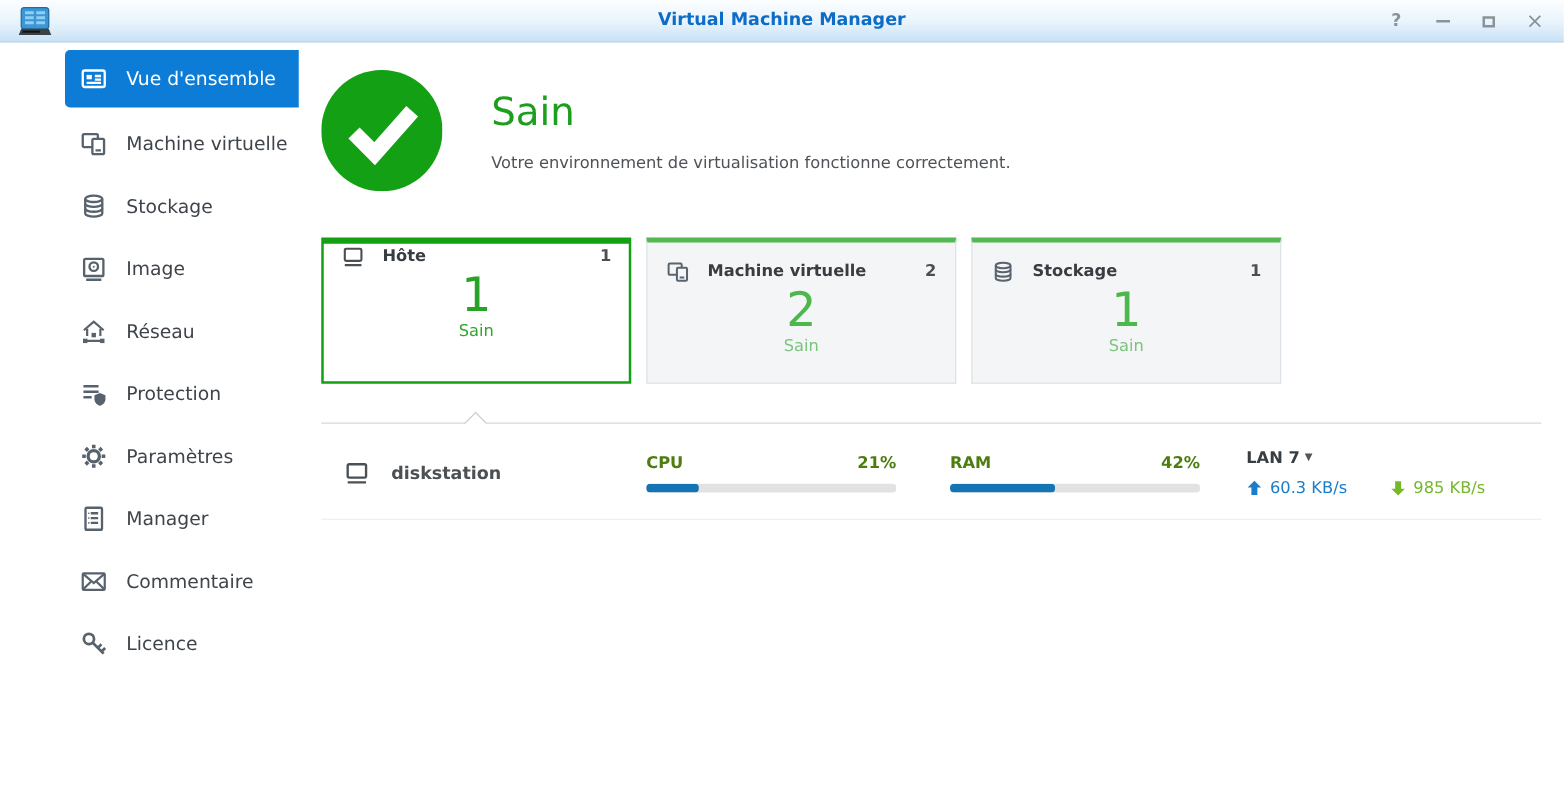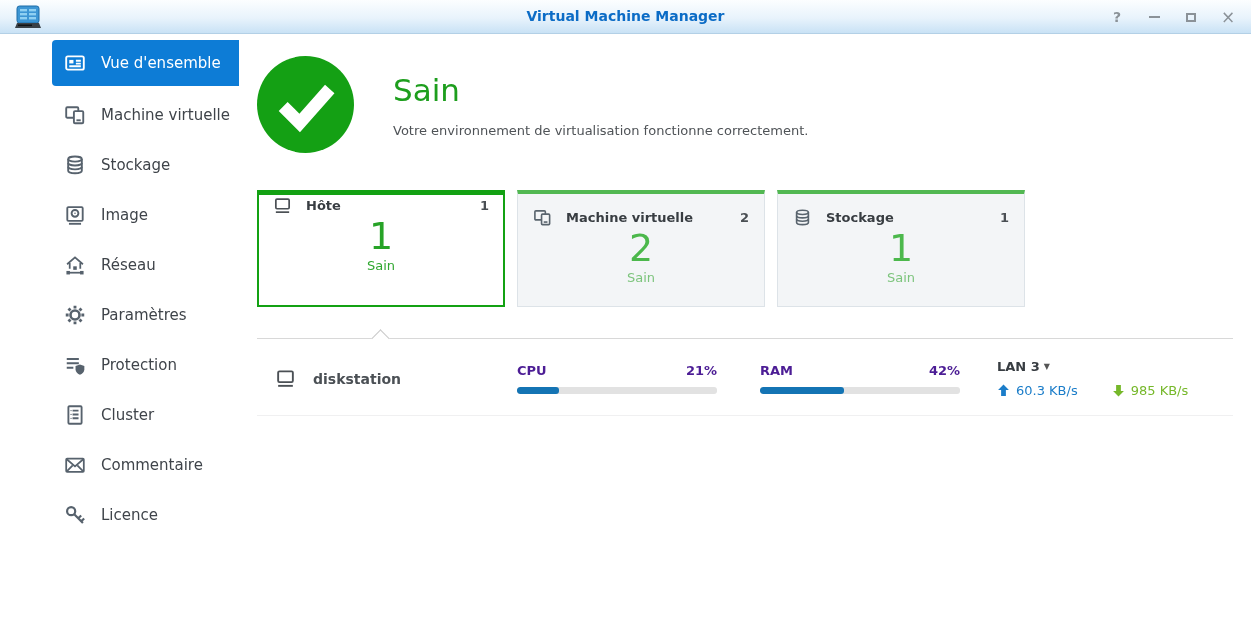--- a/index.html
+++ b/index.html
@@ -67,21 +67,21 @@
     border-left:1px solid #c9c9c9; border-top:1px solid #c9c9c9; }
 
   
   .host-row { margin-top:20px; display:flex; align-items:center; }
   .host-name-cell { width:260px; display:flex; align-items:center; }
   .host-icon-wrap { width:21px; height:21px; margin-left:18px; color:#4b5055; flex:none; }
   .host-name { margin-left:17px; font-size:14px; font-weight:bold; color:#4b5055; }
   .metric { width:200px; }
   .metric.ram { margin-left:43px; }
   .metric-head { display:flex; justify-content:space-between; font-size:13px;
-    font-weight:bold; color:#4c1d95; }
+    font-weight:bold; color:#4d7c0f; }
   .pbar { margin-top:9px; height:7px; background:#e2e2e2; border-radius:3px; overflow:hidden; }
   .pfill { height:100%; background:#1474b4; border-radius:3px; }
   .lan-cell { margin-left:37px; }
   .lan-head { font-size:13px; font-weight:bold; color:#383d42; cursor:pointer; }
   .lan-caret { font-size:8px; color:#555; margin-left:4px; vertical-align:2px; }
   .lan-speeds { margin-top:9px; display:flex; align-items:center; font-size:13px; }
   .speed-up { color:#1b7dc9; display:flex; align-items:center;text-align:center; }
   .speed-down { color:#76b82a; display:flex; align-items:center; margin-left:34px; }
   .speed-arrow { width:13px; height:13px; margin-right:6px; flex:none; }
   .divider2 { margin-top:17px; border-top:1px solid #f0f0f1; height:0; }
@@ -173,52 +173,52 @@
         <rect x="2.2" y="15.4" width="3.2" height="3.2" fill="#57626d" stroke="none"></rect>
         <rect x="14.6" y="15.4" width="3.2" height="3.2" fill="#57626d" stroke="none"></rect>
         <rect x="8.4" y="11.2" width="3.2" height="3.2" fill="#57626d" stroke="none"></rect>
       </svg>
     </span>
     <span class="nav-label">Réseau</span>
   </div>
 
   <div class="nav-item">
     <span class="nav-icon">
+      <svg viewBox="0 0 20 20" width="22" height="22" fill="none" stroke="#57626d" stroke-width="1.8">
+        <path d="M2.5 4.5 H13.5 M2.5 8.5 H13.5 M2.5 12.5 H8.5"></path>
+        <path d="M14.5 9.5 L18.5 11 V14 C18.5 16.5 16.5 18 14.5 18.8 C12.5 18 10.5 16.5 10.5 14 V11 Z" fill="#57626d" stroke="none"></path>
+      </svg>
+    </span>
+    <span class="nav-label">Protection</span>
+  </div>
+
+  <div class="nav-item">
+    <span class="nav-icon">
       <svg viewBox="0 0 20 20" width="22" height="22" fill="none" stroke="#57626d">
         <circle cx="10" cy="10" r="4.1" stroke-width="2.4"></circle>
         <g stroke-width="2.6">
           <path d="M10 1.6 V4.2 M10 15.8 V18.4 M1.6 10 H4.2 M15.8 10 H18.4"></path>
           <path d="M4.1 4.1 L5.9 5.9 M14.1 5.9 L15.9 4.1 M4.1 15.9 L5.9 14.1 M14.1 14.1 L15.9 15.9"></path>
         </g>
       </svg>
     </span>
     <span class="nav-label">Paramètres</span>
   </div>
 
   <div class="nav-item">
     <span class="nav-icon">
-      <svg viewBox="0 0 20 20" width="22" height="22" fill="none" stroke="#57626d" stroke-width="1.8">
-        <path d="M2.5 4.5 H13.5 M2.5 8.5 H13.5 M2.5 12.5 H8.5"></path>
-        <path d="M14.5 9.5 L18.5 11 V14 C18.5 16.5 16.5 18 14.5 18.8 C12.5 18 10.5 16.5 10.5 14 V11 Z" fill="#57626d" stroke="none"></path>
-      </svg>
-    </span>
-    <span class="nav-label">Protection</span>
-  </div>
-
-  <div class="nav-item">
-    <span class="nav-icon">
       <svg viewBox="0 0 20 20" width="22" height="22" fill="none" stroke="#57626d" stroke-width="1.7">
         <rect x="4" y="2" width="12" height="16" rx="1"></rect>
         <path d="M7.8 6 H13.2 M7.8 9.5 H13.2 M7.8 13 H13.2"></path>
         <circle cx="6.4" cy="6" r="0.6" fill="#57626d" stroke="none"></circle>
         <circle cx="6.4" cy="9.5" r="0.6" fill="#57626d" stroke="none"></circle>
         <circle cx="6.4" cy="13" r="0.6" fill="#57626d" stroke="none"></circle>
       </svg>
     </span>
-    <span class="nav-label">Cluster</span>
+    <span class="nav-label">Manager</span>
   </div>
 
   <div class="nav-item">
     <span class="nav-icon">
       <svg viewBox="0 0 20 20" width="22" height="22" fill="none" stroke="#57626d" stroke-width="1.6">
         <rect x="2" y="4.2" width="16" height="12" rx="0.8"></rect>
         <path d="M2.5 4.8 L10 11.3 L17.5 4.8"></path>
         <path d="M2.5 15.7 L7.9 10.3 M17.5 15.7 L12.1 10.3"></path>
       </svg>
     </span>
@@ -331,21 +331,21 @@
         <span>RAM</span>
         <span>42%</span>
       </div>
       <div class="pbar">
         <div class="pfill" style="width: 42%;"></div>
       </div>
     </div>
 
     <div class="lan-cell">
       <div class="lan-head">
-        <span>LAN 3</span><span class="lan-caret">▼</span>
+        <span>LAN 7</span><span class="lan-caret">▼</span>
       </div>
       <div class="lan-speeds">
         <span class="speed-up">
           <svg class="speed-arrow" viewBox="0 0 12 12">
             <path d="M6 0.5 L11 5.5 H8.2 V11 H3.8 V5.5 H1 Z" fill="#1b7dc9"></path>
           </svg>
           <span>60.3 KB/s</span>
         </span>
         <span class="speed-down">
           <svg class="speed-arrow" viewBox="0 0 12 12">

